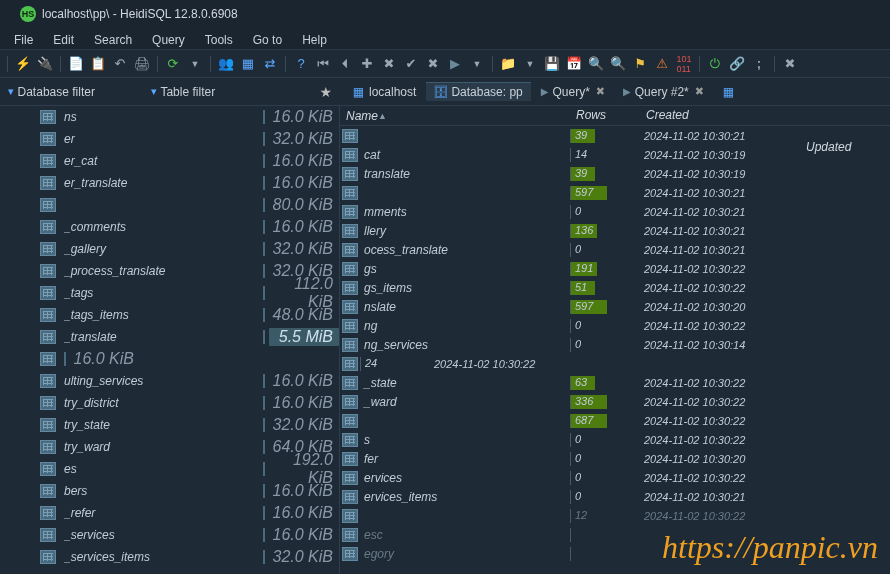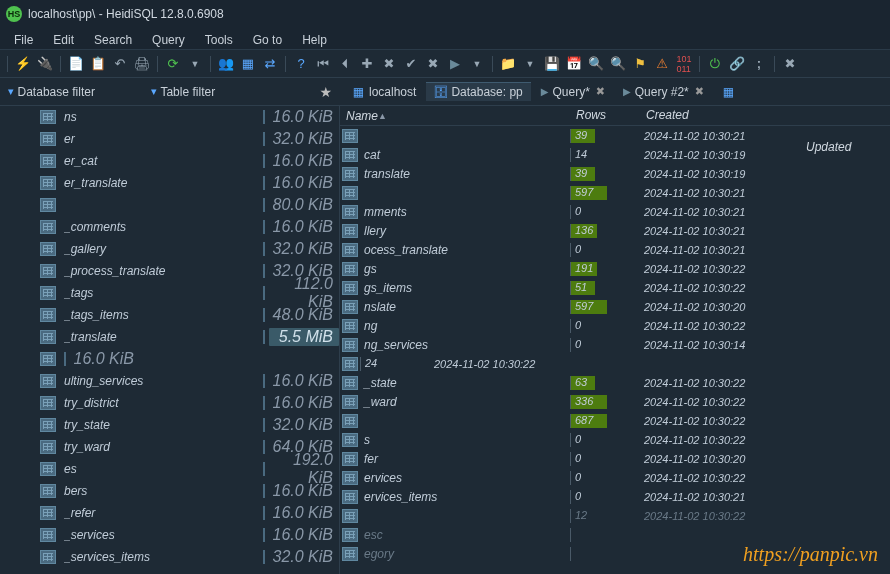--- a/index.html
+++ b/index.html
@@ -1,17 +1,17 @@
 <!DOCTYPE html>
 <html><head>
 <meta charset="utf-8">
 <style>
 * { margin: 0; padding: 0; box-sizing: border-box; font-family: "Segoe UI", Tahoma, sans-serif; }
 html, body { width: 890px; height: 574px; overflow: hidden; background: #1e2a35; color: #c8d0d8; }
-.titlebar { height: 28px; background: #1a2530; display: flex; align-items: center; padding: 0 6px; font-size: 12px; color: #d0d8e0; }
+.titlebar { height: 28px; background: #1a2530; display: flex; align-items: center; padding: 0 20px; font-size: 12px; color: #d0d8e0; }
 .titlebar .app-icon { width: 16px; height: 16px; border-radius: 50%; background: #4fc24f; display: flex; align-items: center; justify-content: center; font-size: 9px; font-weight: bold; color: #0a2a0a; margin-right: 6px; }
 .menubar { height: 22px; background: #1a2530; display: flex; align-items: center; padding: 2px 4px 0 4px; font-size: 12px; border-bottom: 1px solid #2a3a48; }
 .menubar .menu-item { padding: 2px 10px; cursor: default; }
 .toolbar { height: 28px; background: #1e2a35; display: flex; align-items: center; padding: 0 4px; border-bottom: 1px solid #2e3e4c; gap: 2px; }
 .toolbar .icon { width: 20px; height: 20px; display: flex; align-items: center; justify-content: center; font-size: 13px; color: #99a8b5; }
 .toolbar .sep { width: 1px; height: 16px; background: #3a4a58; margin: 0 3px; }
 .filterbar { height: 28px; background: #1e2a35; display: flex; align-items: center; border-bottom: 1px solid #2e3e4c; font-size: 12px; }
 .filterbar .left { width: 340px; display: flex; align-items: center; }
 .filterbar .filter-btn { display: flex; align-items: center; padding: 0 8px; gap: 4px; }
 .filterbar .funnel { color: #5aa8ff; font-size: 11px; }
@@ -47,21 +47,21 @@
 .grid-row { display: flex; align-items: center; height: 19px; font-size: 12px; }
 .grid-row .gicon { width: 20px; display: flex; justify-content: center; }
 .grid-row .table-icon { width: 16px; height: 14px; background: #4a6a80; border: 1px solid #6088a0; position: relative; }
 .grid-row .table-icon::before { content: ""; position: absolute; left: 2px; right: 2px; top: 2px; bottom: 2px; background: repeating-linear-gradient(to bottom, #7aa0b8 0 1px, transparent 1px 3px), repeating-linear-gradient(to right, #7aa0b8 0 1px, transparent 1px 4px); }
 .grid-row .gname { width: 210px; color: #c0ccd8; white-space: nowrap; overflow: hidden; padding-left: 4px; }
 .grid-row .grows-wrap { width: 70px; display: flex; }
 .grid-row .grows { color: #c0ccd8; font-size: 11px; padding: 0 4px; }
 .grid-row .grows.bar { background: #4d7c0f; min-width: 24px; }
 .grid-row .gsep { width: 1px; height: 14px; background: #4a5a68; }
 .grid-row .gcreated { width: 160px; color: #c0ccd8; font-size: 11px; padding-left: 4px; }
-.watermark { position: absolute; bottom: 8px; right: 12px; font-size: 20px; color: #f0a020; font-family: Georgia, serif; pointer-events: none; }
+.watermark { position: absolute; bottom: 8px; right: 12px; font-size: 32px; color: #f0a020; font-family: Georgia, serif; pointer-events: none; }
 .dim .gcreated, .dim .gname, .dim .grows { color: #6a7a88; }
 .sort-arrow { font-size: 9px; color: #8a98a8; }
 </style>
 </head>
 <body>
 
 <div class="titlebar">
   <span class="app-icon">HS</span>
   <span>localhost\pp\ - HeidiSQL 12.8.0.6908</span>
 </div>

